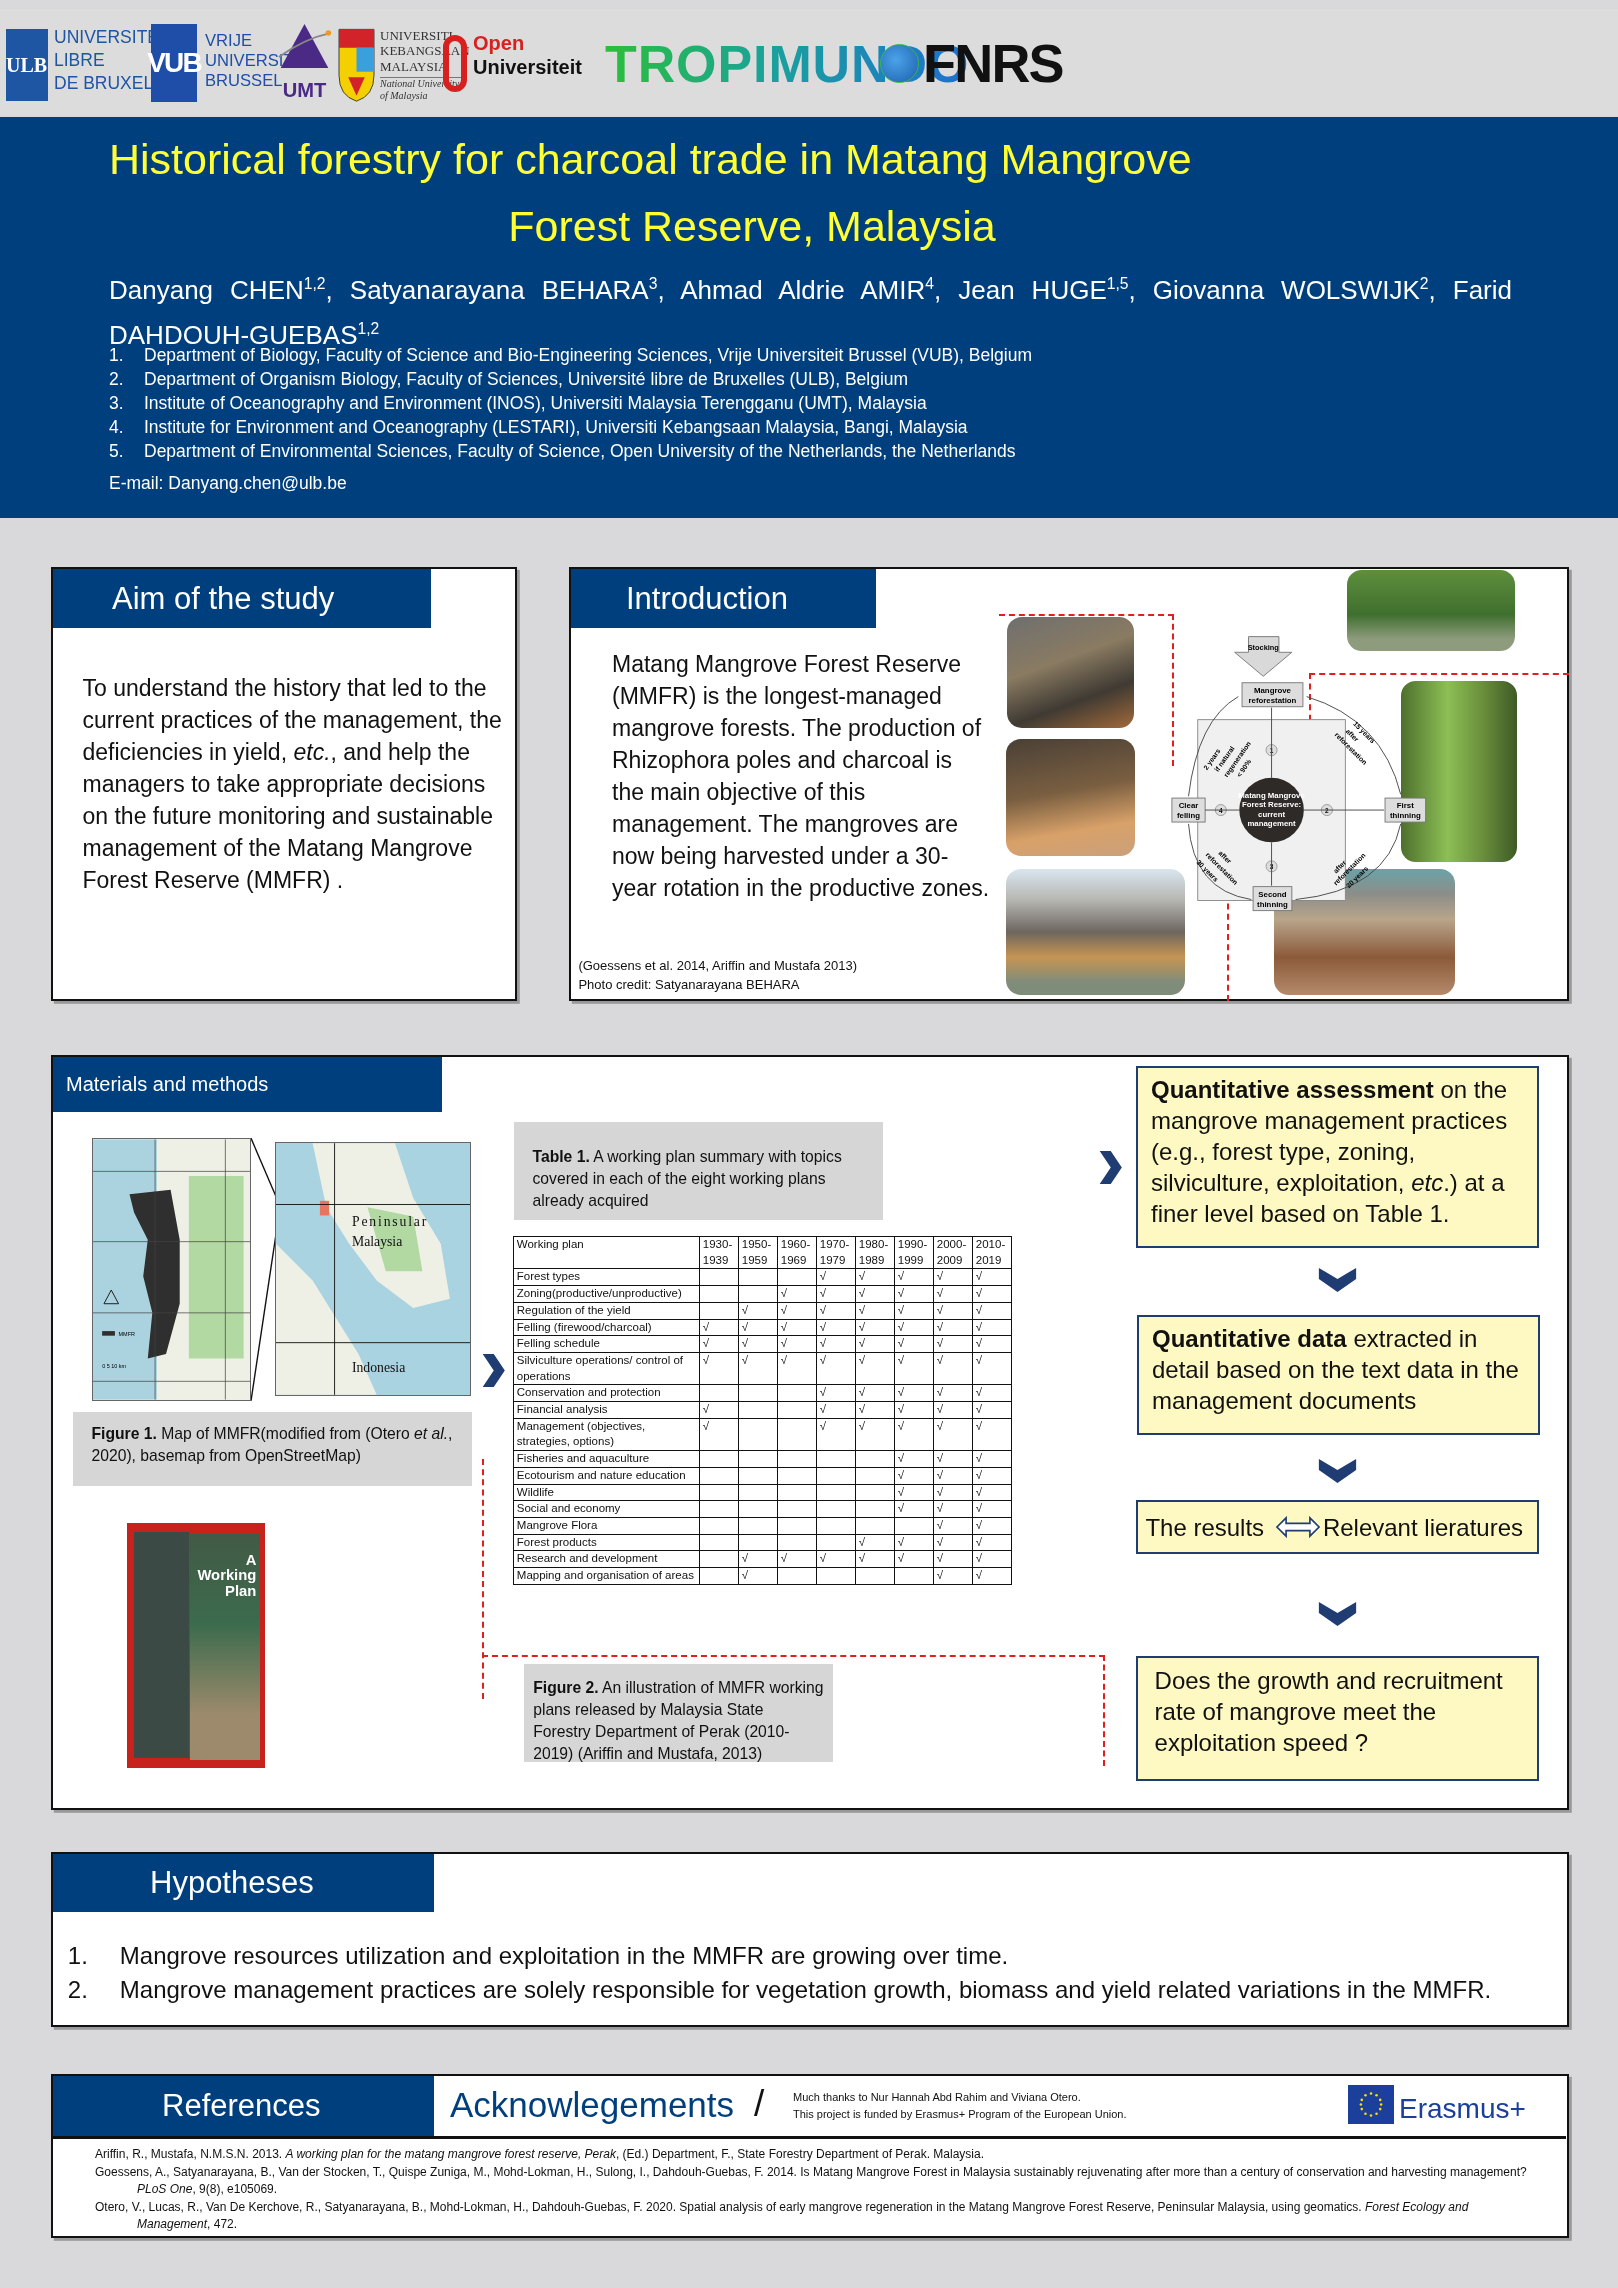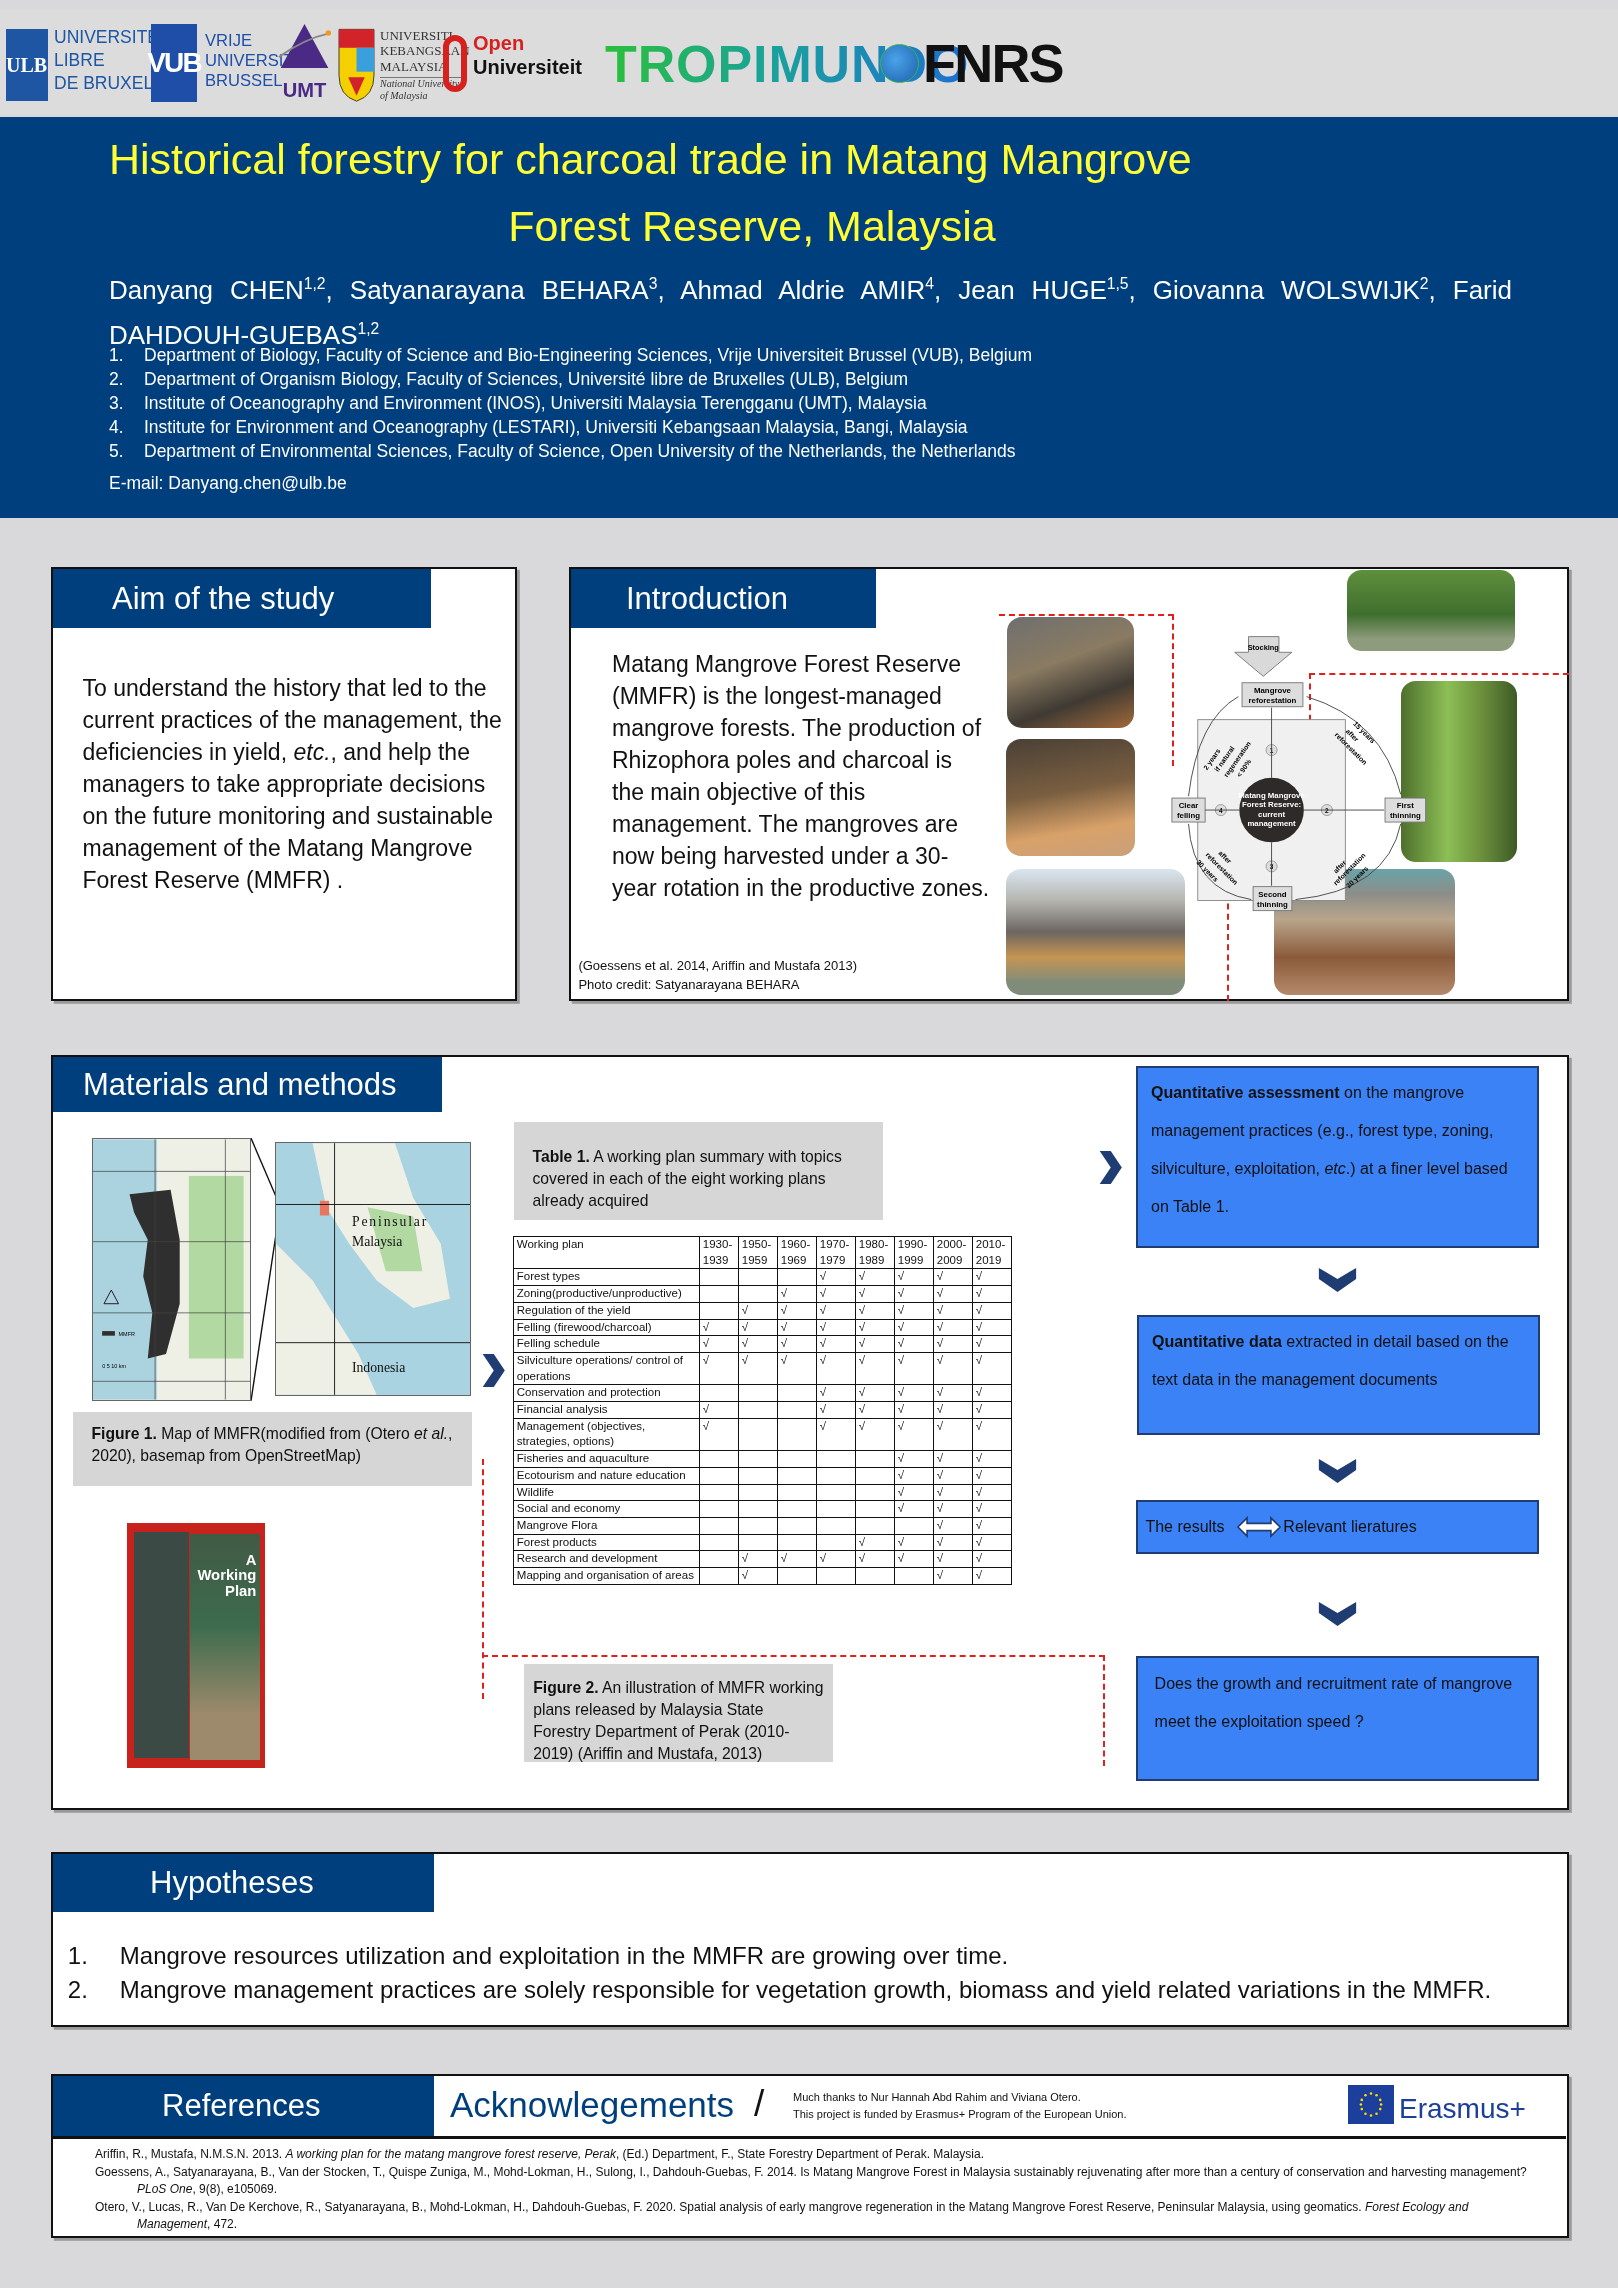--- a/index.html
+++ b/index.html
@@ -56,40 +56,40 @@
   .ph-mangrove1 { background: linear-gradient(180deg,#5e8f3c,#3f6f2e 55%,#8e9b7d 85%); }
   .ph-forest { background: linear-gradient(90deg,#4e6f2d,#8cbf55 40%,#6b8f3c 70%,#3d5a26); }
   .ph-poles { background: linear-gradient(180deg,#6aa3a8 0,#8d8d88 20%,#b8a58b 40%,#8b5a3a 70%,#b48a6a); }
   .dash-red { border-color: #e0201c; border-style: dashed; }
 
   
   #cycle { left: 1170px; top: 632px; width: 264px; height: 286px; }
 
   
   #methods { left: 51px; top: 1055px; width: 1518px; height: 755px; }
-  #methods .panel-head { position:absolute; left: 0; top: 0; width: 389px; height: 55px; padding-left: 30px; font-size: 31px; }
+  #methods .panel-head { position:absolute; left: 0; top: 0; width: 389px; height: 55px; padding-left: 13px; font-size: 20px; }
   .map-left { left: 39px; top: 81px; width: 159px; height: 263px; background: #eef0e6; border: 0.9px solid #666; }
   .map-right { left: 222px; top: 85px; width: 196px; height: 254px; background: #a9d3e0; border: 0.9px solid #666; }
   .fig-cap { background: #d6d6d6; font-size: 15.7px; line-height: 22px; padding: 20px 20px; }
   .fig-cap b { font-weight: bold; text-align: right; }
   #fig1 { left: 20px; top: 355px; width: 399px; height: 74px; padding: 11px 18.5px; }
   #tab1cap { left: 461px; top: 65px; width: 369px; height: 98px; padding: 24px 18.5px; font-size: 15.7px; }
   .book { left: 74px; top: 466px; width: 138px; height: 245px; background: #c8221c; }
   #fig2 { left: 471px; top: 607px; width: 309px; height: 98px; font-size: 15.7px; padding: 13px 9.2px; }
 
   
   #tab1 { left: 460px; top: 179px; border-collapse: collapse; font-size: 11.5px; line-height: 15.7px; }
   #tab1 td, #tab1 th { border: 1.2px solid #111; padding: 0 2.8px; vertical-align: top; font-weight: normal; text-align: left; }
   #tab1 td.topic { width: 186px; margin-top: 21px; }
   #tab1 td.c, #tab1 th.c { width: 39px; }
 
   .chev-right { width: 29.5px; height: 37px; }
   .chev-down { width: 41px; height: 28px; }
 
-  .flow-box { background: #3b82f6; border: 2.8px solid #1f3c73; font-size: 16px; line-height: 38px; padding: 5.5px 13px; }
+  .flow-box { background: #fef9c3; border: 2.8px solid #1f3c73; font-size: 24px; line-height: 31px; padding: 5.5px 13px; }
   #flow1 { left: 1083px; top: 9.2px; width: 403px; height: 182px; }
   #flow2 { left: 1084px; top: 258px; width: 403px; height: 120px; }
   #flow3 { left: 1083px; top: 443px; width: 403px; height: 54px; }
   #flow4 { left: 1083px; top: 583px; width: 403px; height: 125px; margin-top: 16px; }
 
   
   #hyp { left: 51px; top: 1852px; width: 1518px; height: 175px; }
   #hyp .panel-head { position:absolute; left: 0; top: 0; width: 381px; height: 58px; padding-left: 97px; }
   #hyp ol { position:absolute; left: 14.8px; top: 85px; list-style: none; font-size: 24px; line-height: 34px; }
   #hyp ol li { display: flex; }

